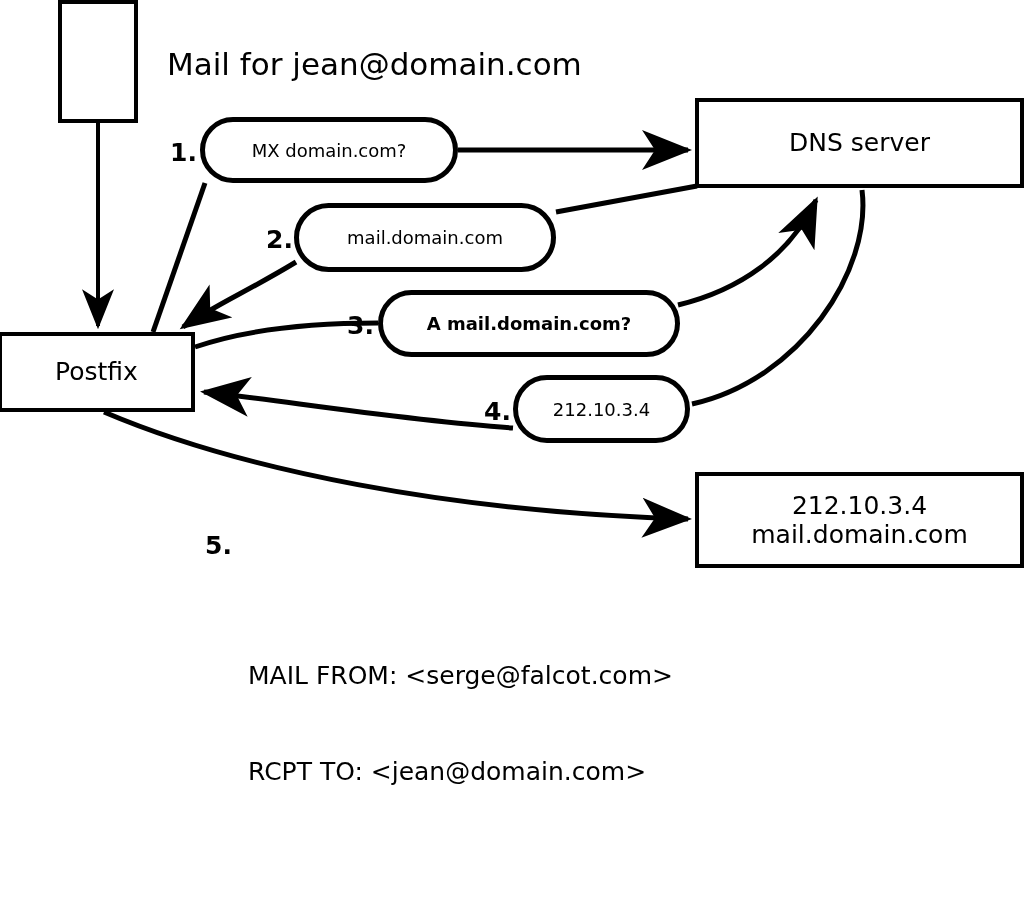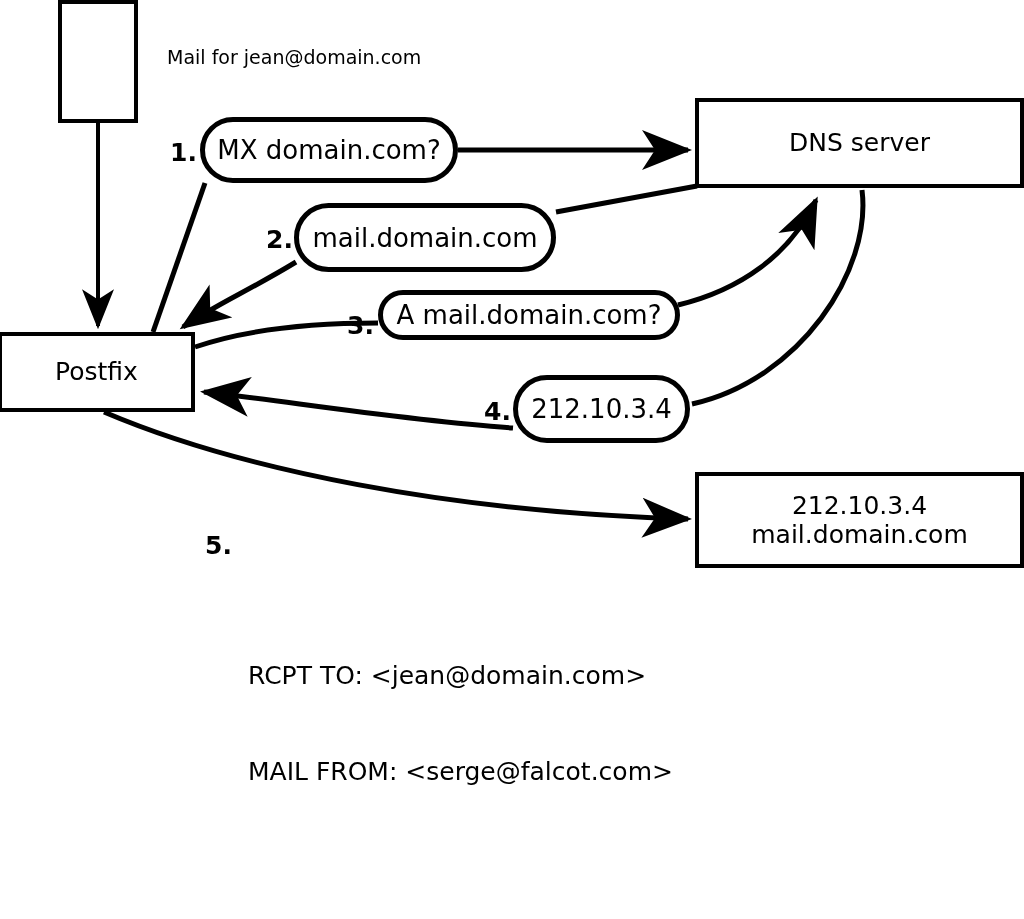--- a/index.html
+++ b/index.html
@@ -48,34 +48,34 @@
   }
   .pill {
     position: absolute;
     box-sizing: border-box;
     background: #ffffff;
     border: 5px solid #000000;
     border-radius: 999px;
     display: flex;
     align-items: center;
     justify-content: center;
-    font-size: 26px;
+    font-size: 18px;
     white-space: nowrap;
     z-index: 4;
   }
   .step-num {
     position: absolute;
     font-weight: bold;
     font-size: 25px;
     z-index: 5;
     white-space: nowrap;
   }
   .plain-text {
     position: absolute;
-    font-size: 19px;
+    font-size: 31px;
     white-space: nowrap;
     z-index: 5;
   }
   .transcript {
     position: absolute;
     font-size: 25px;
     line-height: 32px;
     white-space: pre;
     z-index: 5;
   }
@@ -138,30 +138,30 @@
     </span>
   </div>
 
   <div class="step-num" style="left:170px; top:138px;">1.</div>
   <div class="pill" style="left:200px; top:117px; width:258px; height:66px;">MX domain.com?</div>
 
   <div class="step-num" style="left:266px; top:225px;">2.</div>
   <div class="pill" style="left:294px; top:203px; width:262px; height:69px;">mail.domain.com</div>
 
   <div class="step-num" style="left:347px; top:311px;">3.</div>
-  <div class="pill" style="left:378px; top:290px; width:302px; height:50px;">A mail.domain.com?</div>
+  <div class="pill" style="left:378px; top:290px; width:302px; height:67px;font-weight:bold;">A mail.domain.com?</div>
 
   <div class="step-num" style="left:484px; top:397px;">4.</div>
   <div class="pill" style="left:513px; top:375px; width:177px; height:68px;">212.10.3.4</div>
 
   <div class="step-num" style="left:205px; top:531px;">5.</div>
 
   <div class="transcript" style="left:248px; top:596px;">
+    <span>MAIL FROM: &lt;serge@falcot.com&gt;</span>
     <span>RCPT TO: &lt;jean@domain.com&gt;</span>
-    <span>MAIL FROM: &lt;serge@falcot.com&gt;</span>
     
     
     
     
     
     
     
   </div>
 
 </div>

